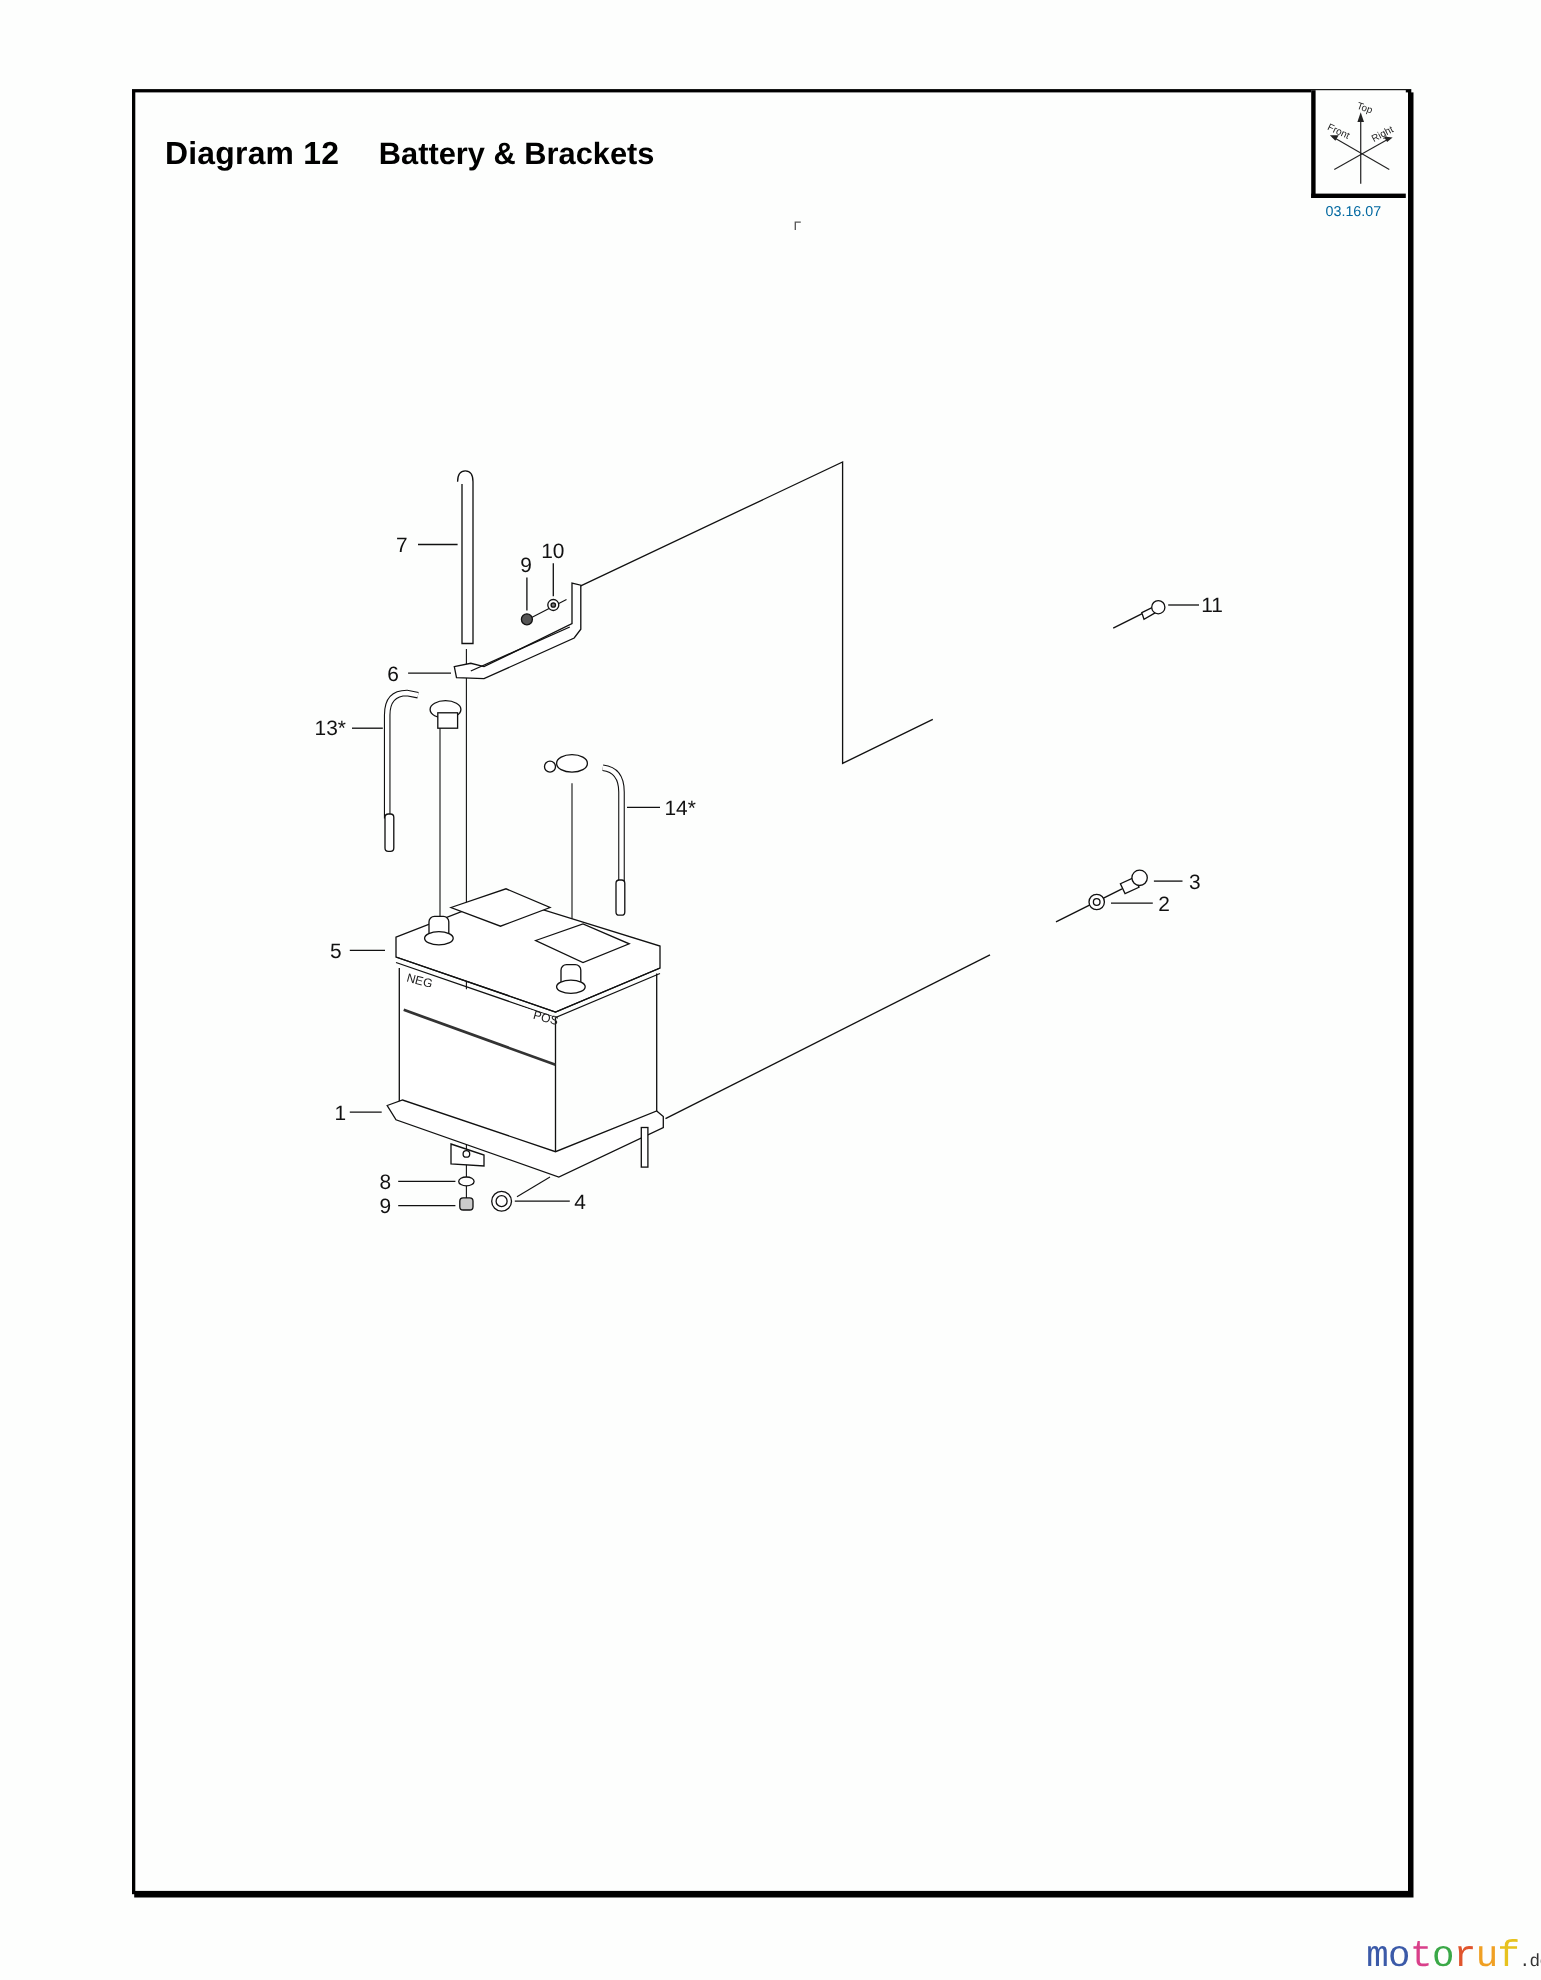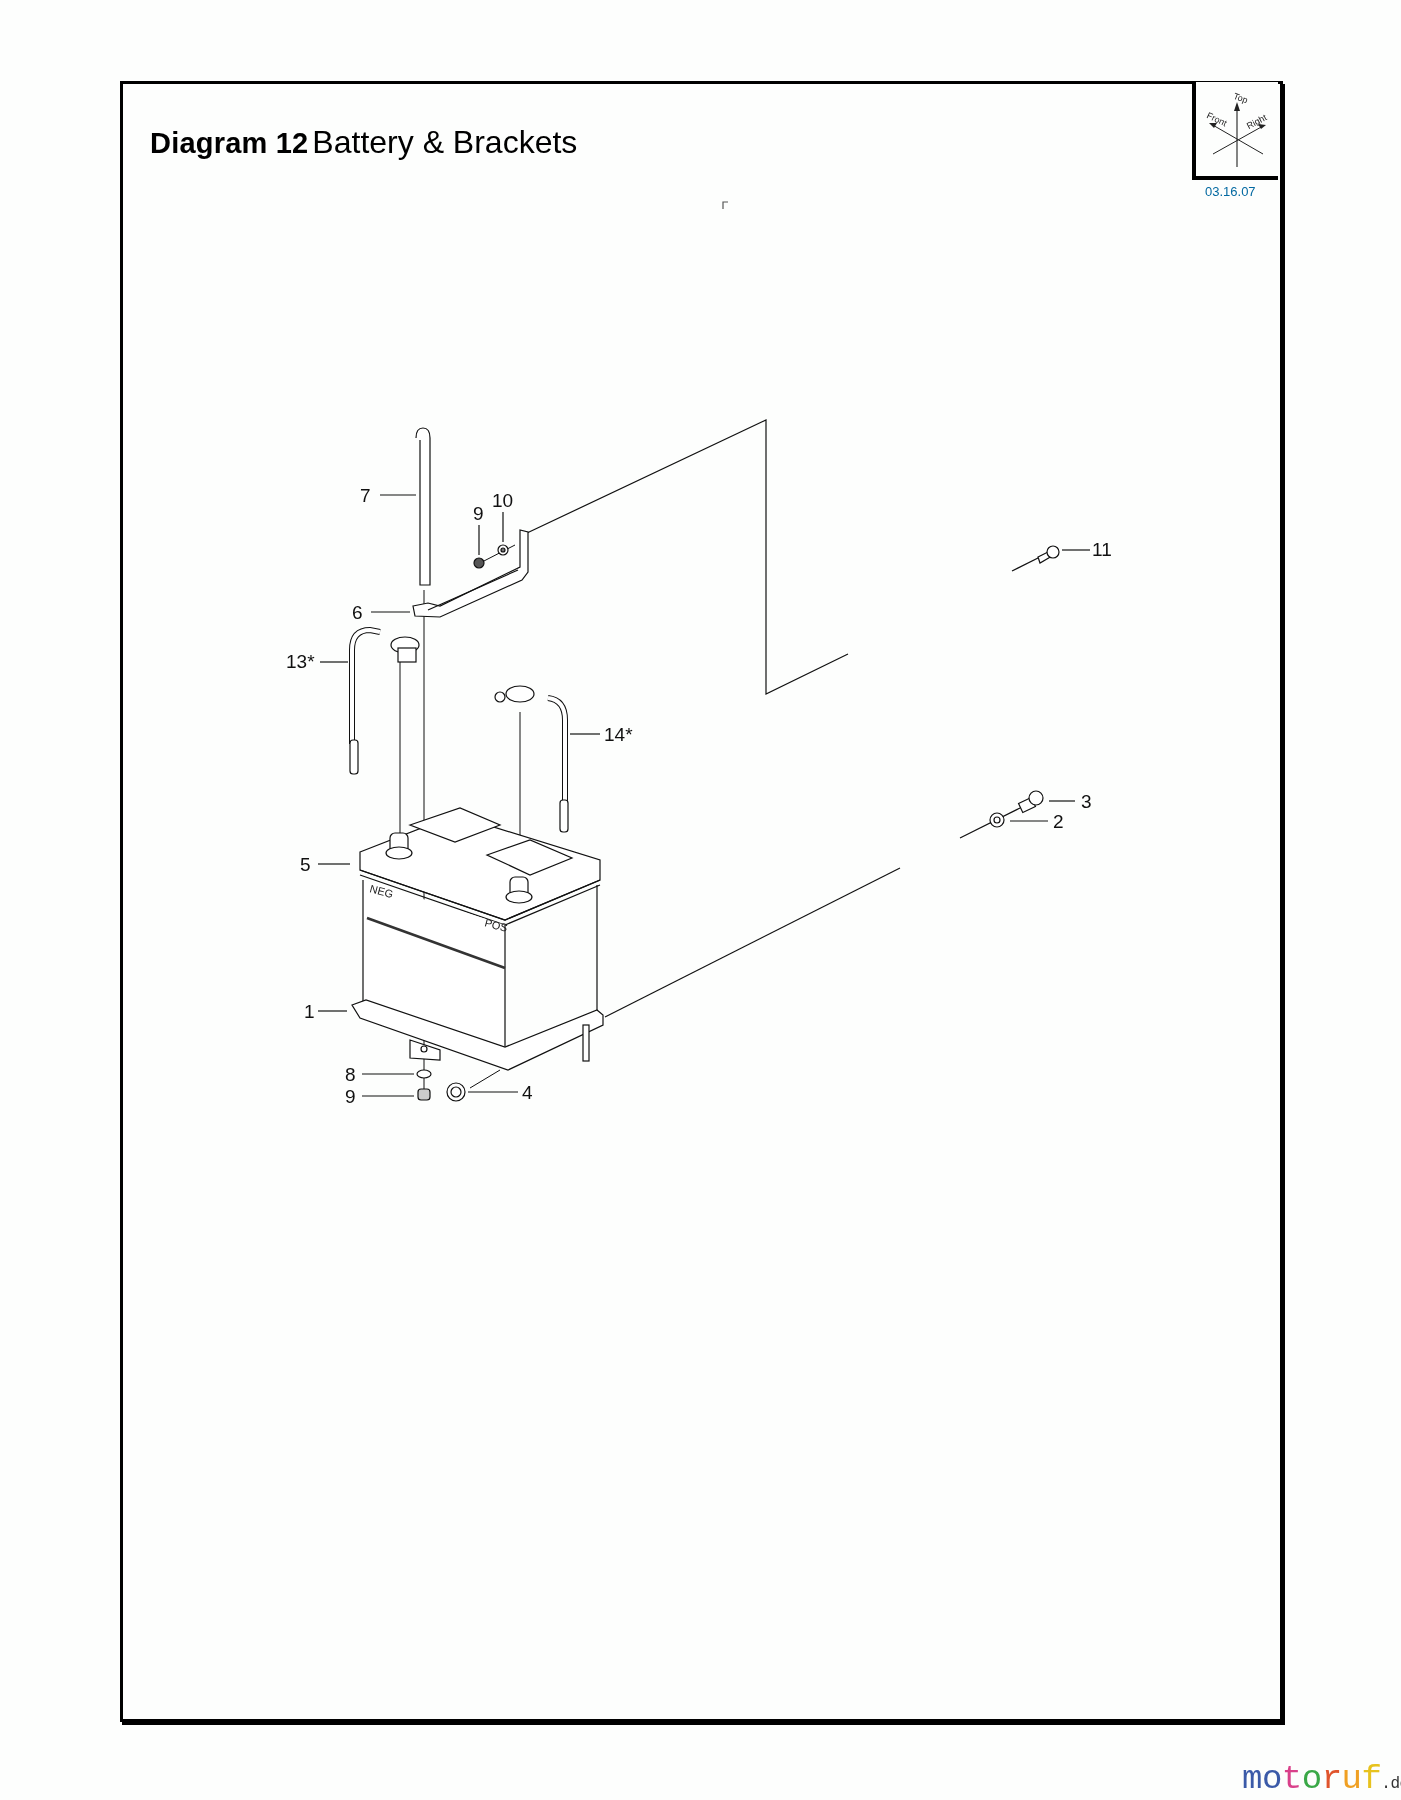--- a/index.html
+++ b/index.html
@@ -1,20 +1,20 @@
 <!DOCTYPE html>
 <html><head>
 <meta charset="utf-8">
 <style>
   html,body{margin:0;padding:0;background:#fdfefd;}
   body{width:1401px;height:1800px;position:relative;overflow:hidden;font-family:"Liberation Sans",sans-serif;}
   .frame{position:absolute;left:120px;top:81px;width:1157px;height:1635px;border:3px solid #000;box-shadow:2px 3px 0 #000;}
   .title{position:absolute;left:150px;top:124px;white-space:nowrap;color:#000;}
   .title .num{font-weight:bold;font-size:29px;letter-spacing:0.2px;}
-  .title .sub{font-weight:normal;font-size:32px;margin-left:4px;}
+  .title .sub{font-weight:bold;font-size:28px;margin-left:36px;}
   .compass{position:absolute;left:1192px;top:82px;width:82px;height:94px;border:4px solid #000;border-top:none;border-right:none;background:#fdfefd;}
   .date{position:absolute;left:1205px;top:184px;font-size:13px;color:#0369a1;}
   .logo{position:absolute;left:1242px;top:1760px;font-family:Liberation Mono, monospace;font-size:34px;letter-spacing:-0.5px;}
   .logo .de{font-size:16px;color:#333;}
   svg.drawing{position:absolute;left:0;top:0;}
   .callout{font-family:"Liberation Sans",sans-serif;font-size:19px;fill:#111;}
 </style>
 </head>
 <body>
 

